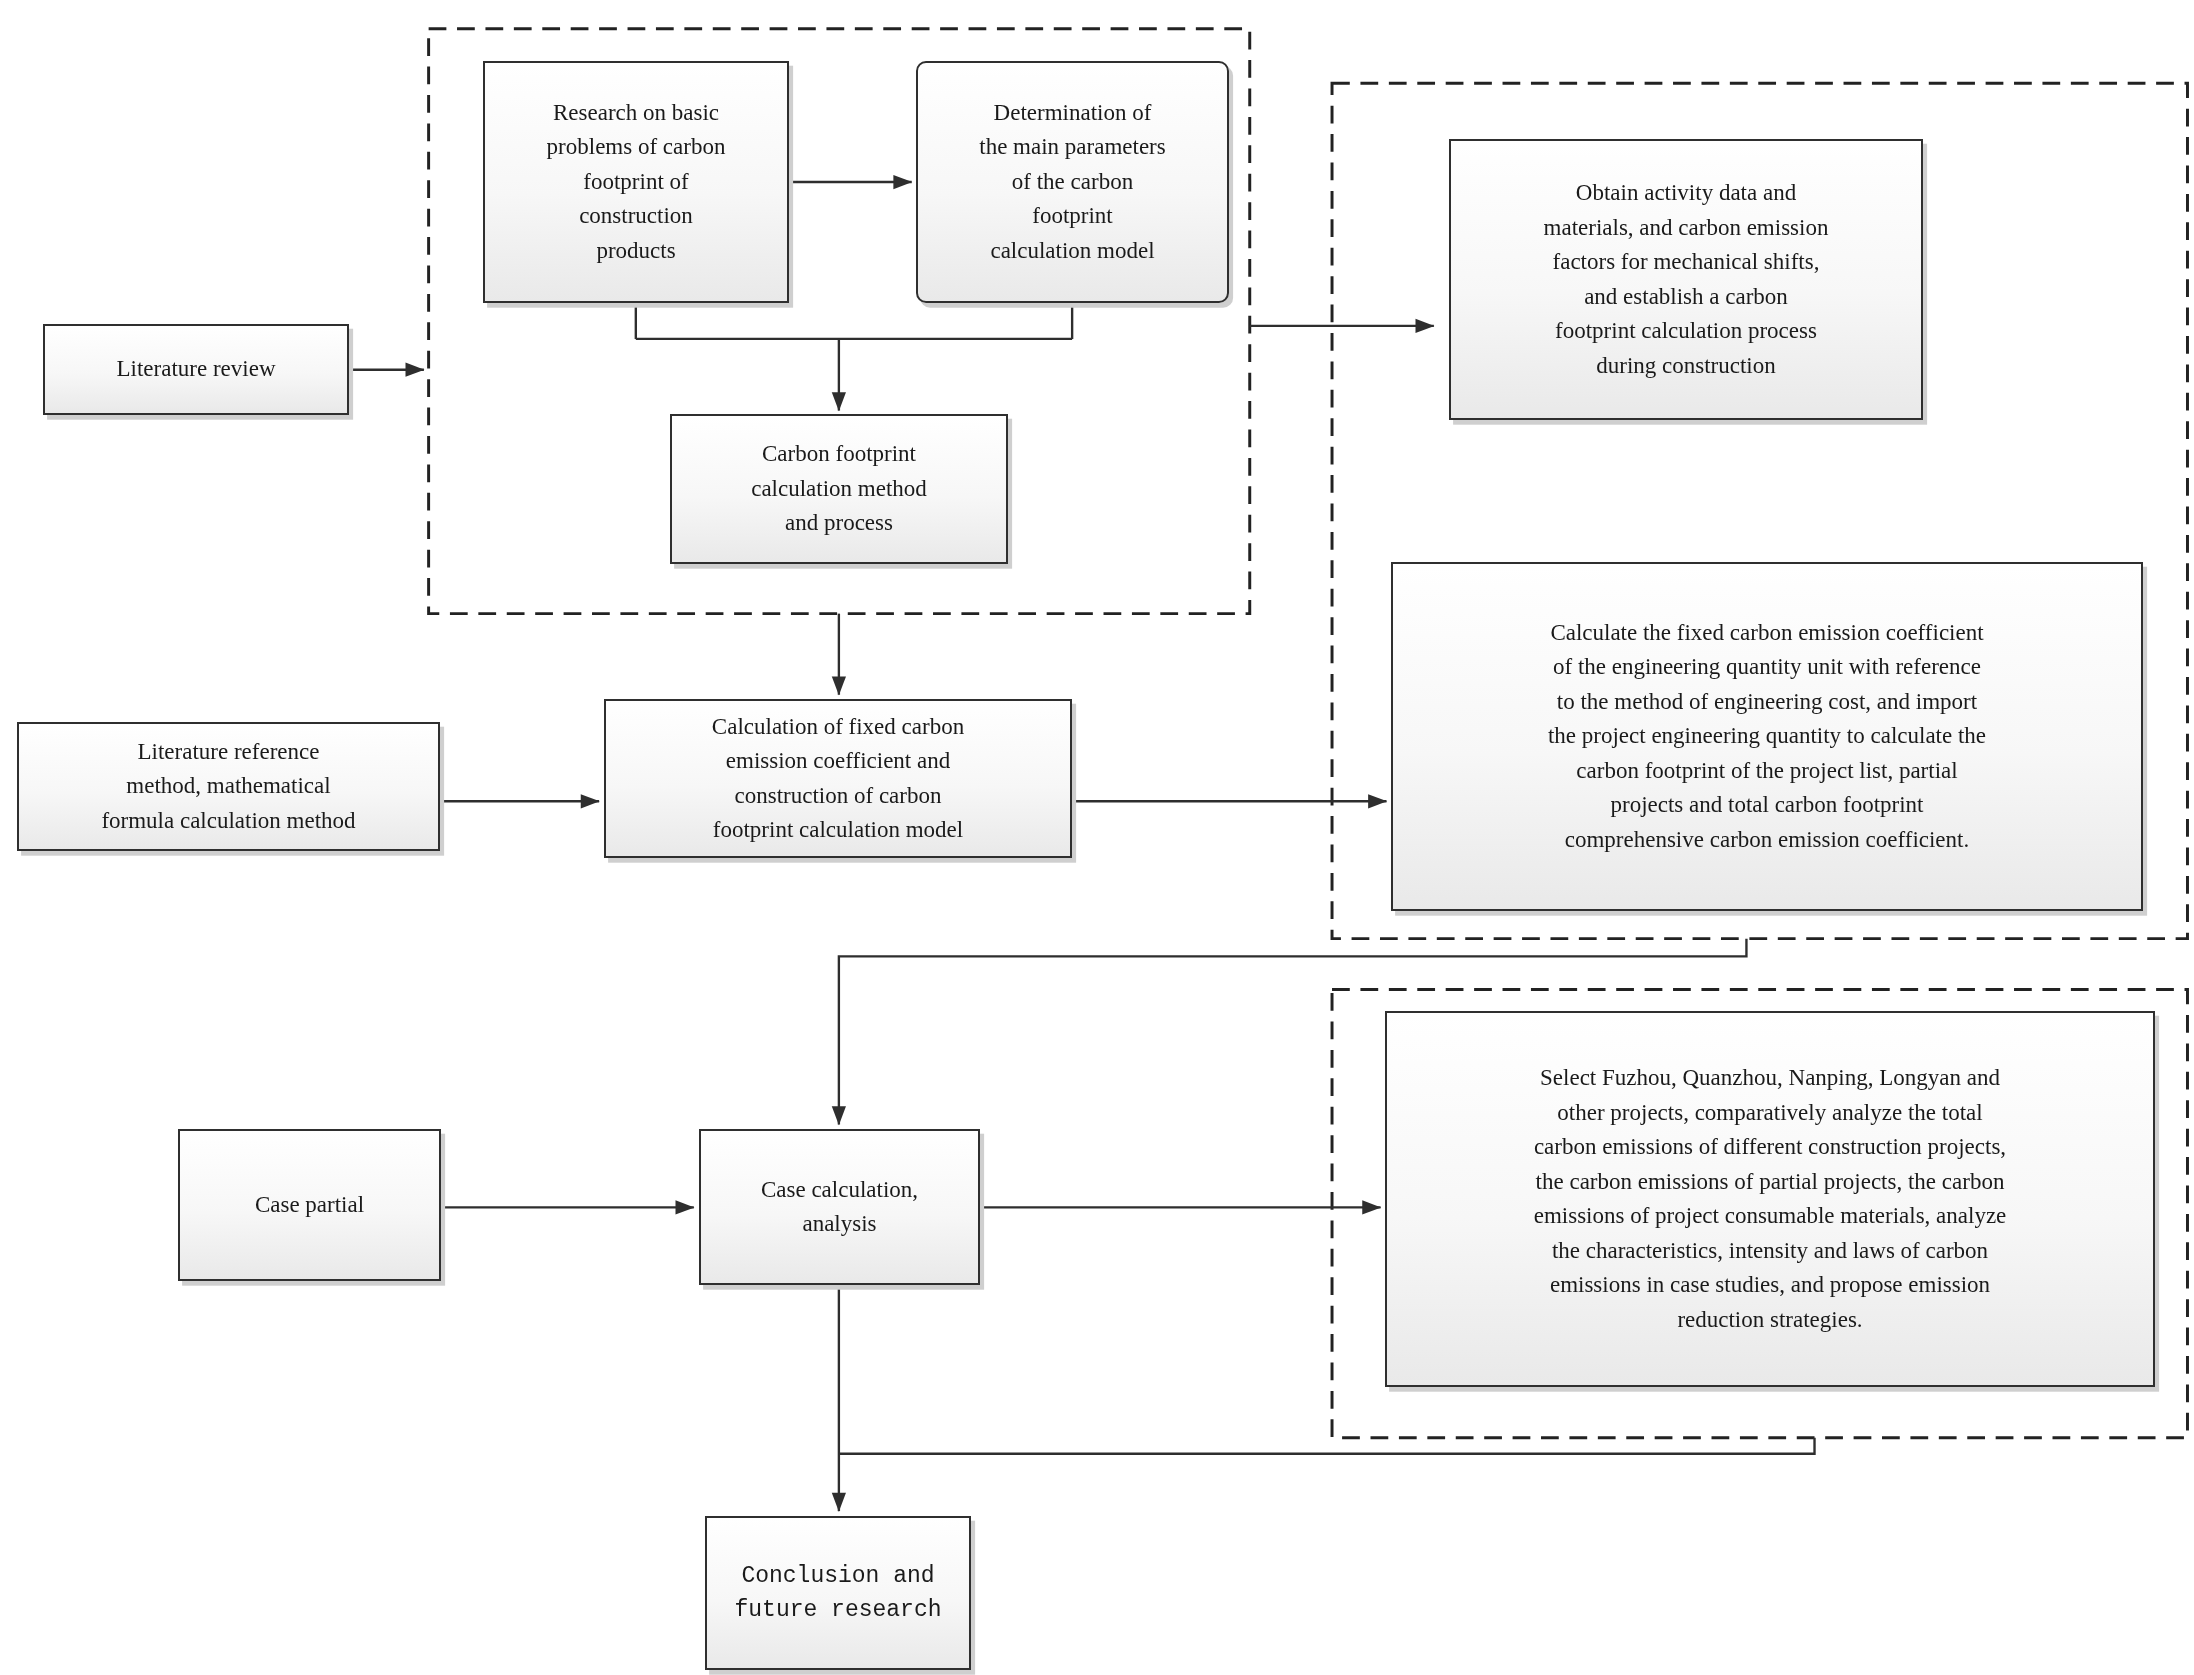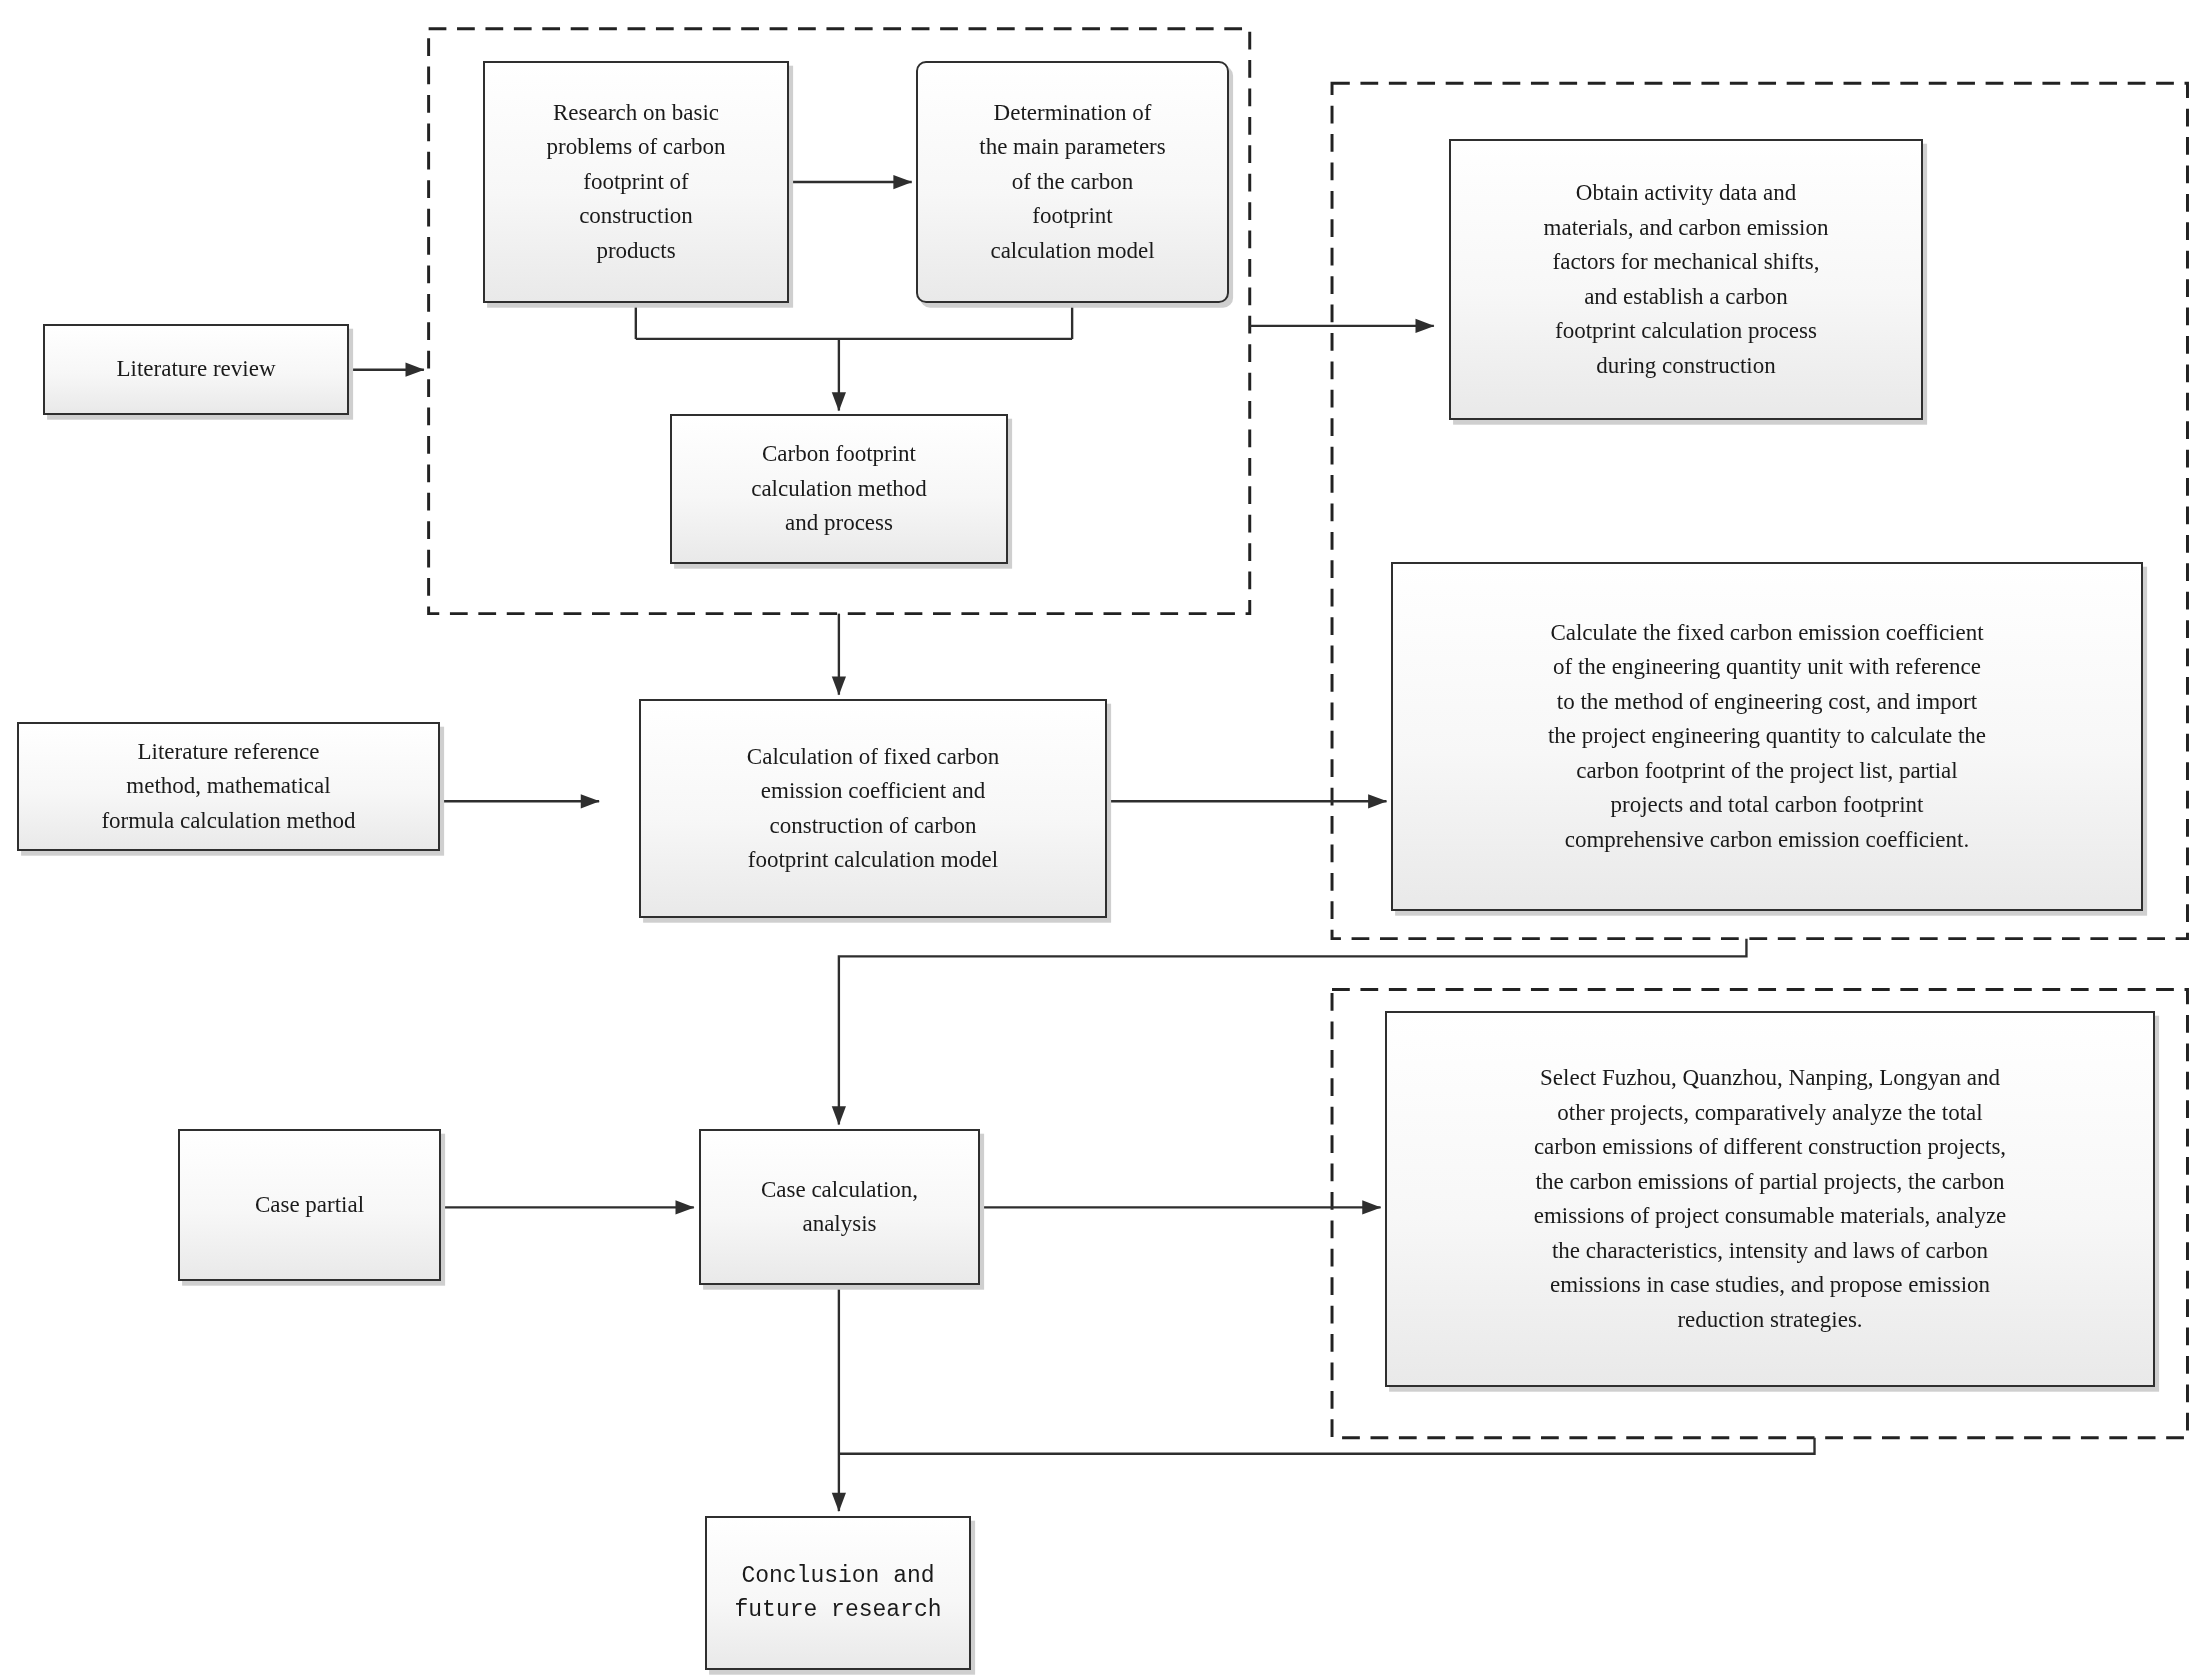--- a/index.html
+++ b/index.html
@@ -104,21 +104,21 @@
 materials, and carbon emission
 factors for mechanical shifts,
 and establish a carbon
 footprint calculation process
 during construction</div>
 
   <div class="node" style="left:17px; top:722px; width:423px; height:129px;">Literature reference
 method, mathematical
 formula calculation method</div>
 
-  <div class="node" style="left:639px; top:699px; width:468px; height:219px;">Calculation of fixed carbon
+  <div class="node" style="left:604px; top:699px; width:468px; height:159px;">Calculation of fixed carbon
 emission coefficient and
 construction of carbon
 footprint calculation model</div>
 
   <div class="node" style="left:1391px; top:562px; width:752px; height:349px;">Calculate the fixed carbon emission coefficient
 of the engineering quantity unit with reference
 to the method of engineering cost, and import
 the project engineering quantity to calculate the
 carbon footprint of the project list, partial
 projects and total carbon footprint

